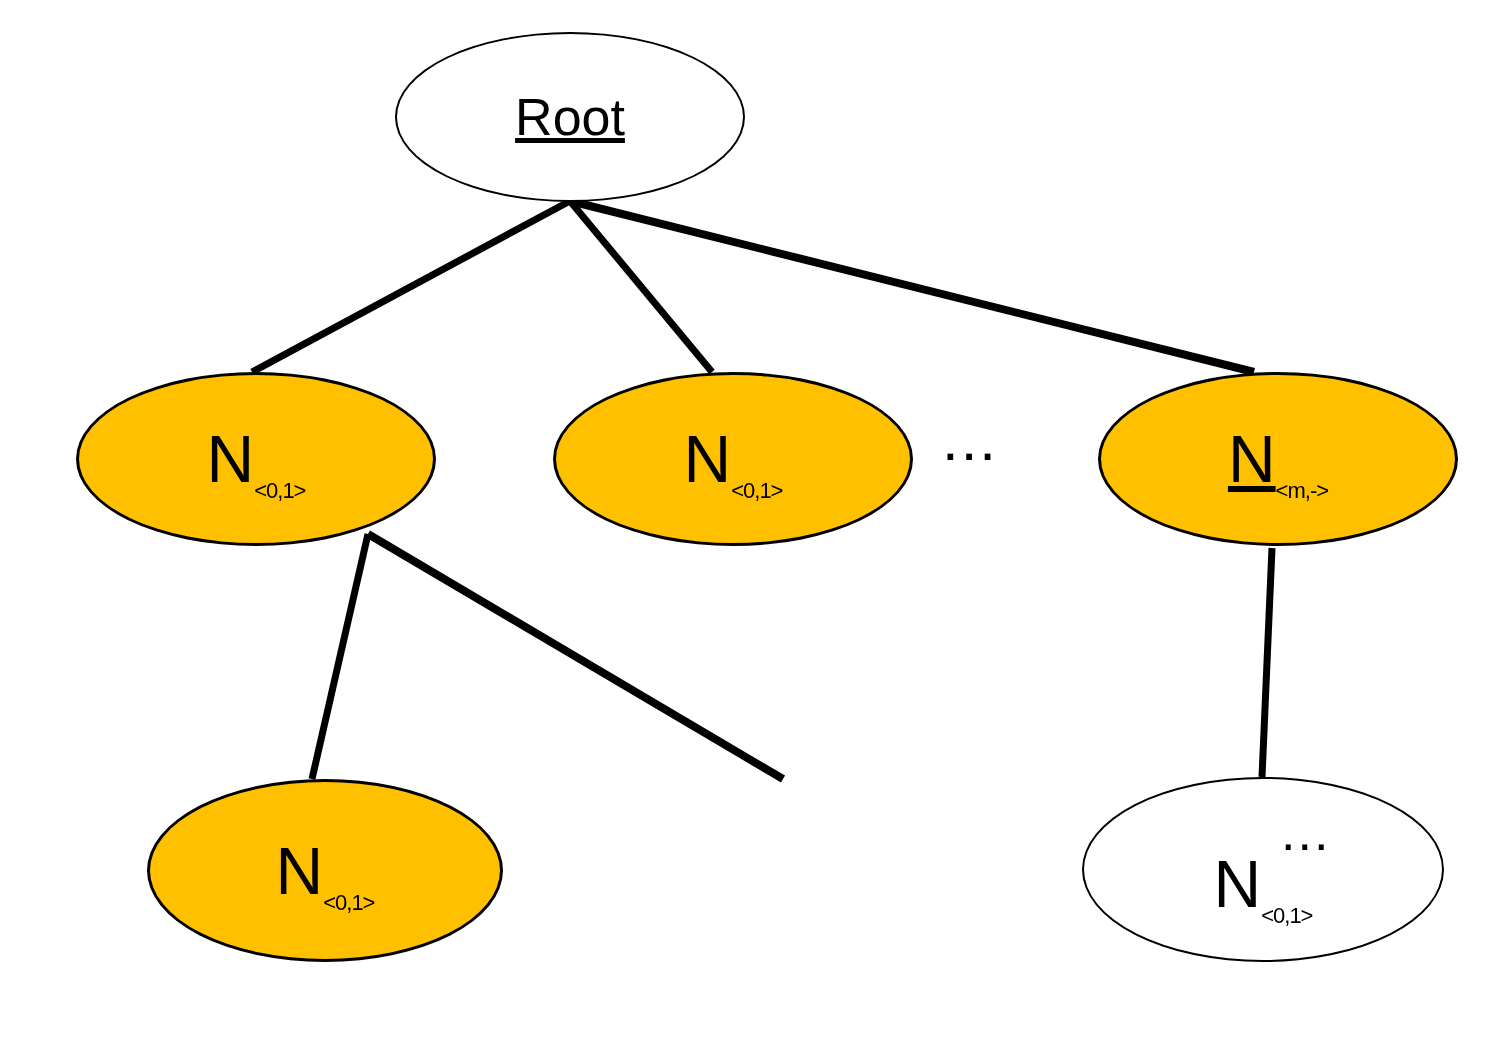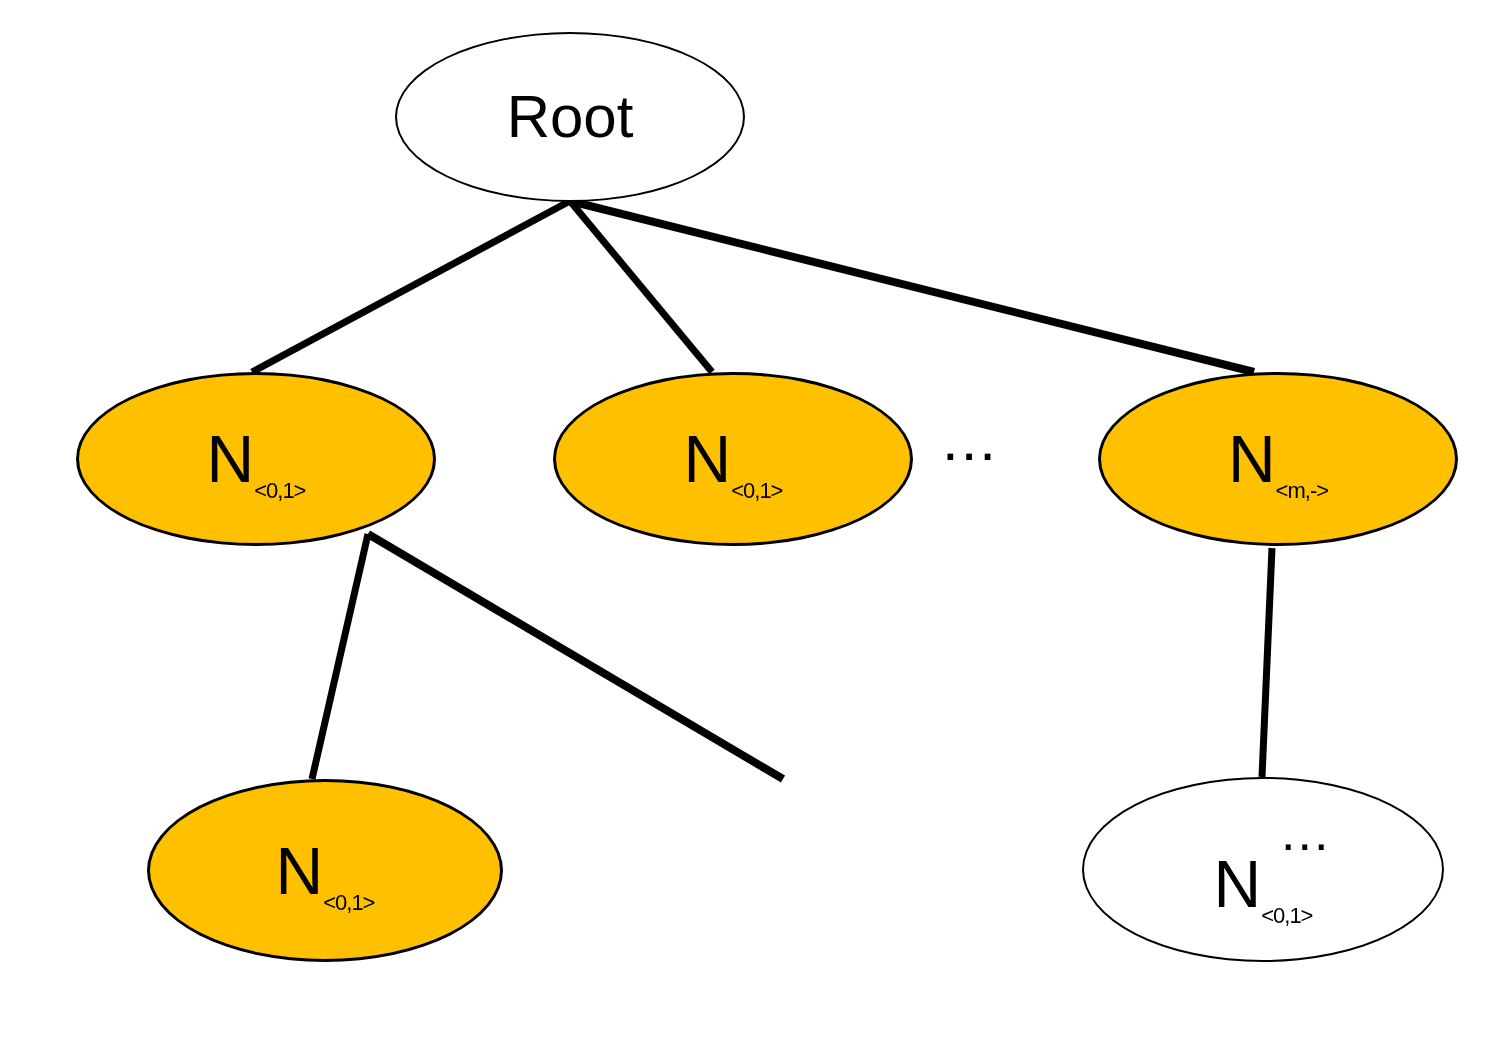--- a/index.html
+++ b/index.html
@@ -42,22 +42,23 @@
   }
   .node-label {
     color: #000000;
     font-family: "Liberation Sans", sans-serif;
     font-weight: 400;
     line-height: 1;
     white-space: nowrap;
     display: inline-block;
   }
   .label-root {
-    font-size: 60px;
+    font-size: 52px;
     letter-spacing: 0px;
+    text-decoration: underline;
   }
   .label-n {
     font-size: 66px;
     position: relative;
   }
   .label-n .sub {
     font-size: 22px;
     position: relative;
     top: 16px;
     left: 0px;
@@ -104,21 +105,21 @@
       <span>N</span><span class="sub">&lt;0,1&gt;</span>
     </span>
   </div>
 
   <div class="node node-fill-orange" style="left:553px; top:372px; width:360px; height:174px;">
     <span class="node-label label-n">
       <span>N</span><span class="sub">&lt;0,1&gt;</span>
     </span>
   </div>
 
-  <div class="node node-fill-orange" style="left:1098px; top:372px; width:360px; height:174px;">
+  <div class="node node-fill-orange" style="left:1098px; top:372px; width:360px; height:174px;text-decoration:underline;">
     <span class="node-label label-n">
       <span>N</span><span class="sub">&lt;m,-&gt;</span>
     </span>
   </div>
 
   <div class="ellipsis-outer" style="left:942px; top:410px;">...</div>
 
   <div class="node node-fill-orange" style="left:147px; top:779px; width:356px; height:183px;">
     <span class="node-label label-n">
       <span>N</span><span class="sub">&lt;0,1&gt;</span>

